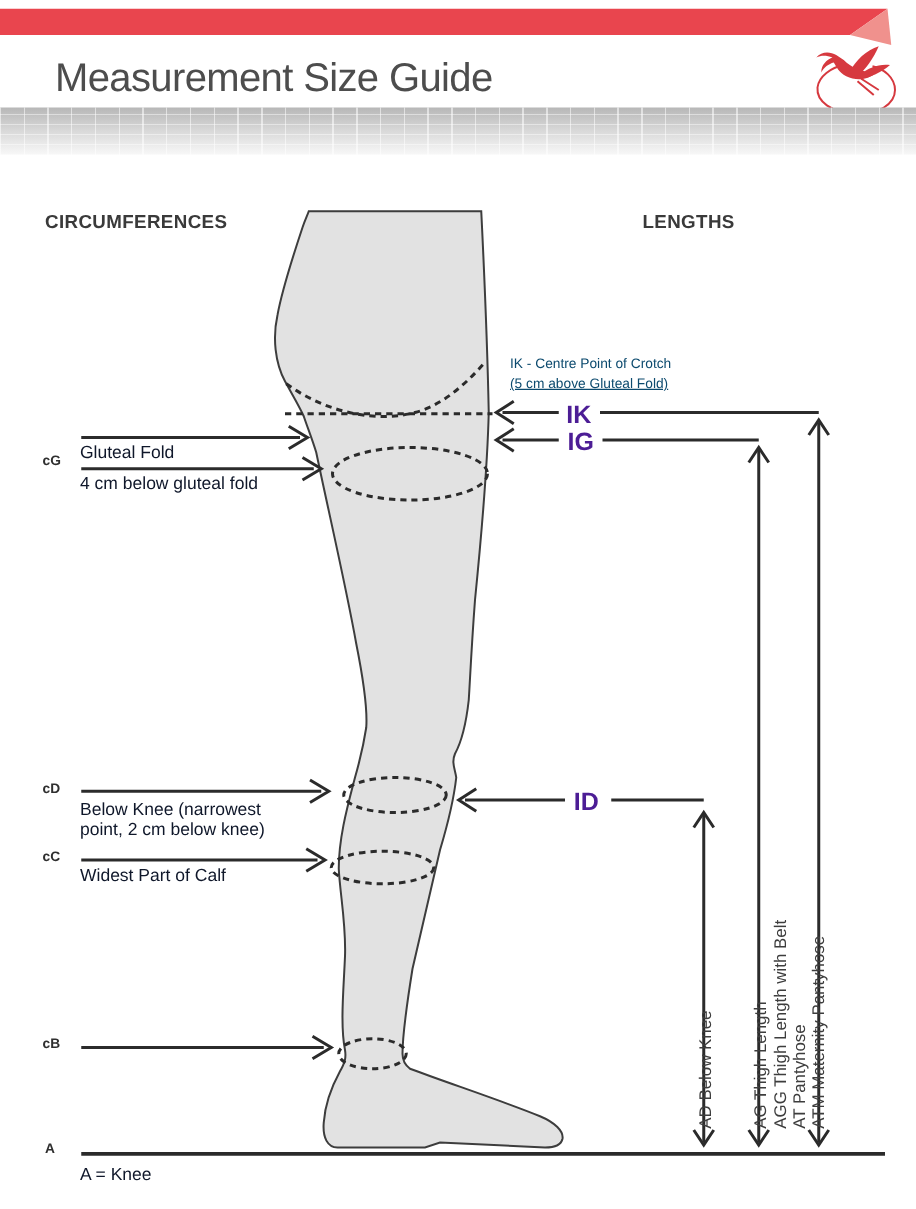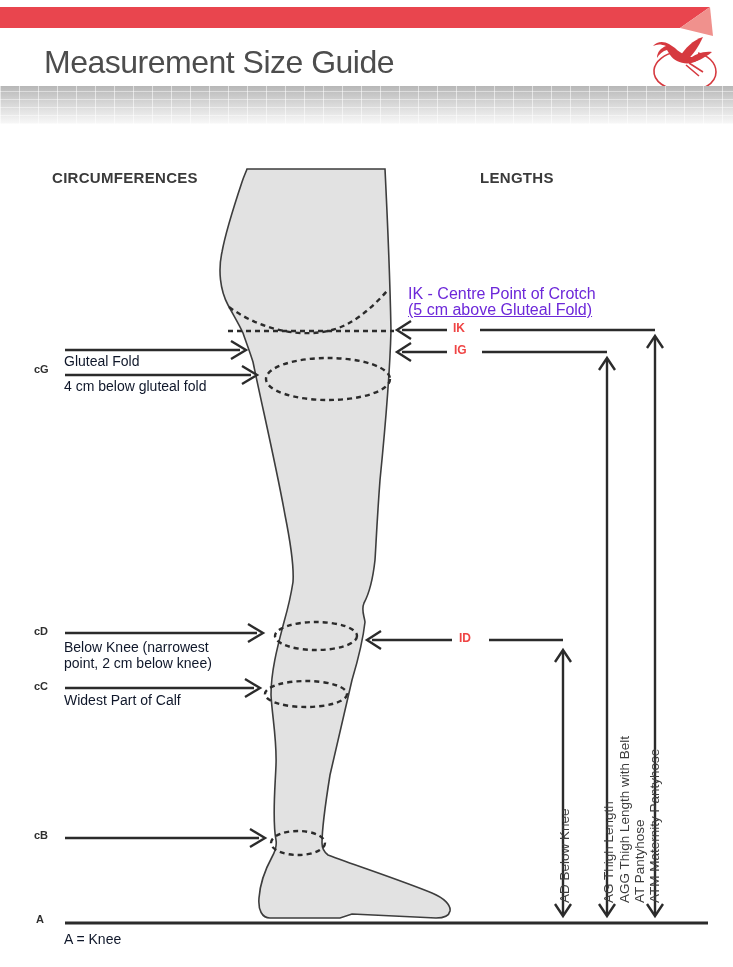--- a/index.html
+++ b/index.html
@@ -16,24 +16,24 @@
   .brand-logo{position:absolute;left:645px;top:34px;width:78px;height:62px;}
   .texture-band{
     position:absolute;left:0;top:86px;width:733px;height:38px;
     background:
       repeating-linear-gradient(90deg, rgba(255,255,255,.55) 0 1px, rgba(255,255,255,0) 1px 19px),
       repeating-linear-gradient(0deg, rgba(255,255,255,.45) 0 1px, rgba(255,255,255,0) 1px 8px),
       linear-gradient(#b7b7b7, #d6d6d6 45%, #ececec 80%, #f8f8f8);
   }
   
   .lbl{position:absolute;font-size:14px;line-height:1.14;color:#0f172a;}
-  .heading{position:absolute;font-size:15px;font-weight:700;color:#3a3a3a;letter-spacing:.3px;margin-left:16px;}
+  .heading{position:absolute;font-size:15px;font-weight:700;color:#3a3a3a;letter-spacing:.3px;}
   .code{position:absolute;font-size:11px;font-weight:700;color:#2f2f2f;}
-  .hcode{position:absolute;font-size:12px;font-weight:700;color:#ef4444;}
-  .note{position:absolute;font-size:16px;color:#6d28d9;line-height:1.18;}
+  .hcode{position:absolute;font-size:20px;font-weight:700;color:#4c1d95;}
+  .note{position:absolute;font-size:11px;color:#0c4a6e;line-height:1.18;}
   .vlabel{
     position:absolute;font-size:13.5px;color:#3d3d3d;white-space:nowrap;
     transform:rotate(-90deg);transform-origin:0 100%;line-height:15px;
   }
   .diagram-svg{position:absolute;left:0;top:0;width:733px;height:967px;}
   .wrap158{width:158px;}
   .wrap172{width:172px;}
 </style>
 </head>
 <body>
@@ -52,21 +52,21 @@
     <path d="M39,57 C58,58 71,49 71,38 C71,28 62,21 53,19" fill="none" stroke="#d6393f" stroke-width="1.6"></path>
     <path d="M30,14 C36,20 44,24 56,24 C50,30 40,31 32,27 C26,24 24,19 22,16 C18,17 14,20 12,24 C12,18 16,14 21,12 C16,10 12,10 8,12 C12,7 19,7 24,10 Z" fill="#d6393f"></path>
     <path d="M34,24 C40,14 48,6 58,3 C54,12 48,21 41,27 Z" fill="#d6393f"></path>
     <path d="M43,26 C50,20 58,17 67,18 C60,24 51,28 44,29 Z" fill="#d6393f"></path>
     <path d="M44,29 L58,38 M41,31 L54,42" stroke="#d6393f" stroke-width="1.6" fill="none"></path>
   </svg>
 
   <div class="texture-band"></div>
 
   <div class="heading" style="left:36px;top:169px;">CIRCUMFERENCES</div>
-  <div class="heading" style="left:464px;top:169px;text-align:center;">LENGTHS</div>
+  <div class="heading" style="left:514px;top:169px;text-align:center;">LENGTHS</div>
 
   <svg class="diagram-svg" viewBox="0 0 733 967">
 
     <path d="M247,169 L385,169
          C388,230 390,280 391,330
          C390,370 386,420 380,480
          C377,520 376,545 375,560
          C373,578 370,592 364,603
          C361,610 364,615 365,622
          C363,640 358,660 352,680

